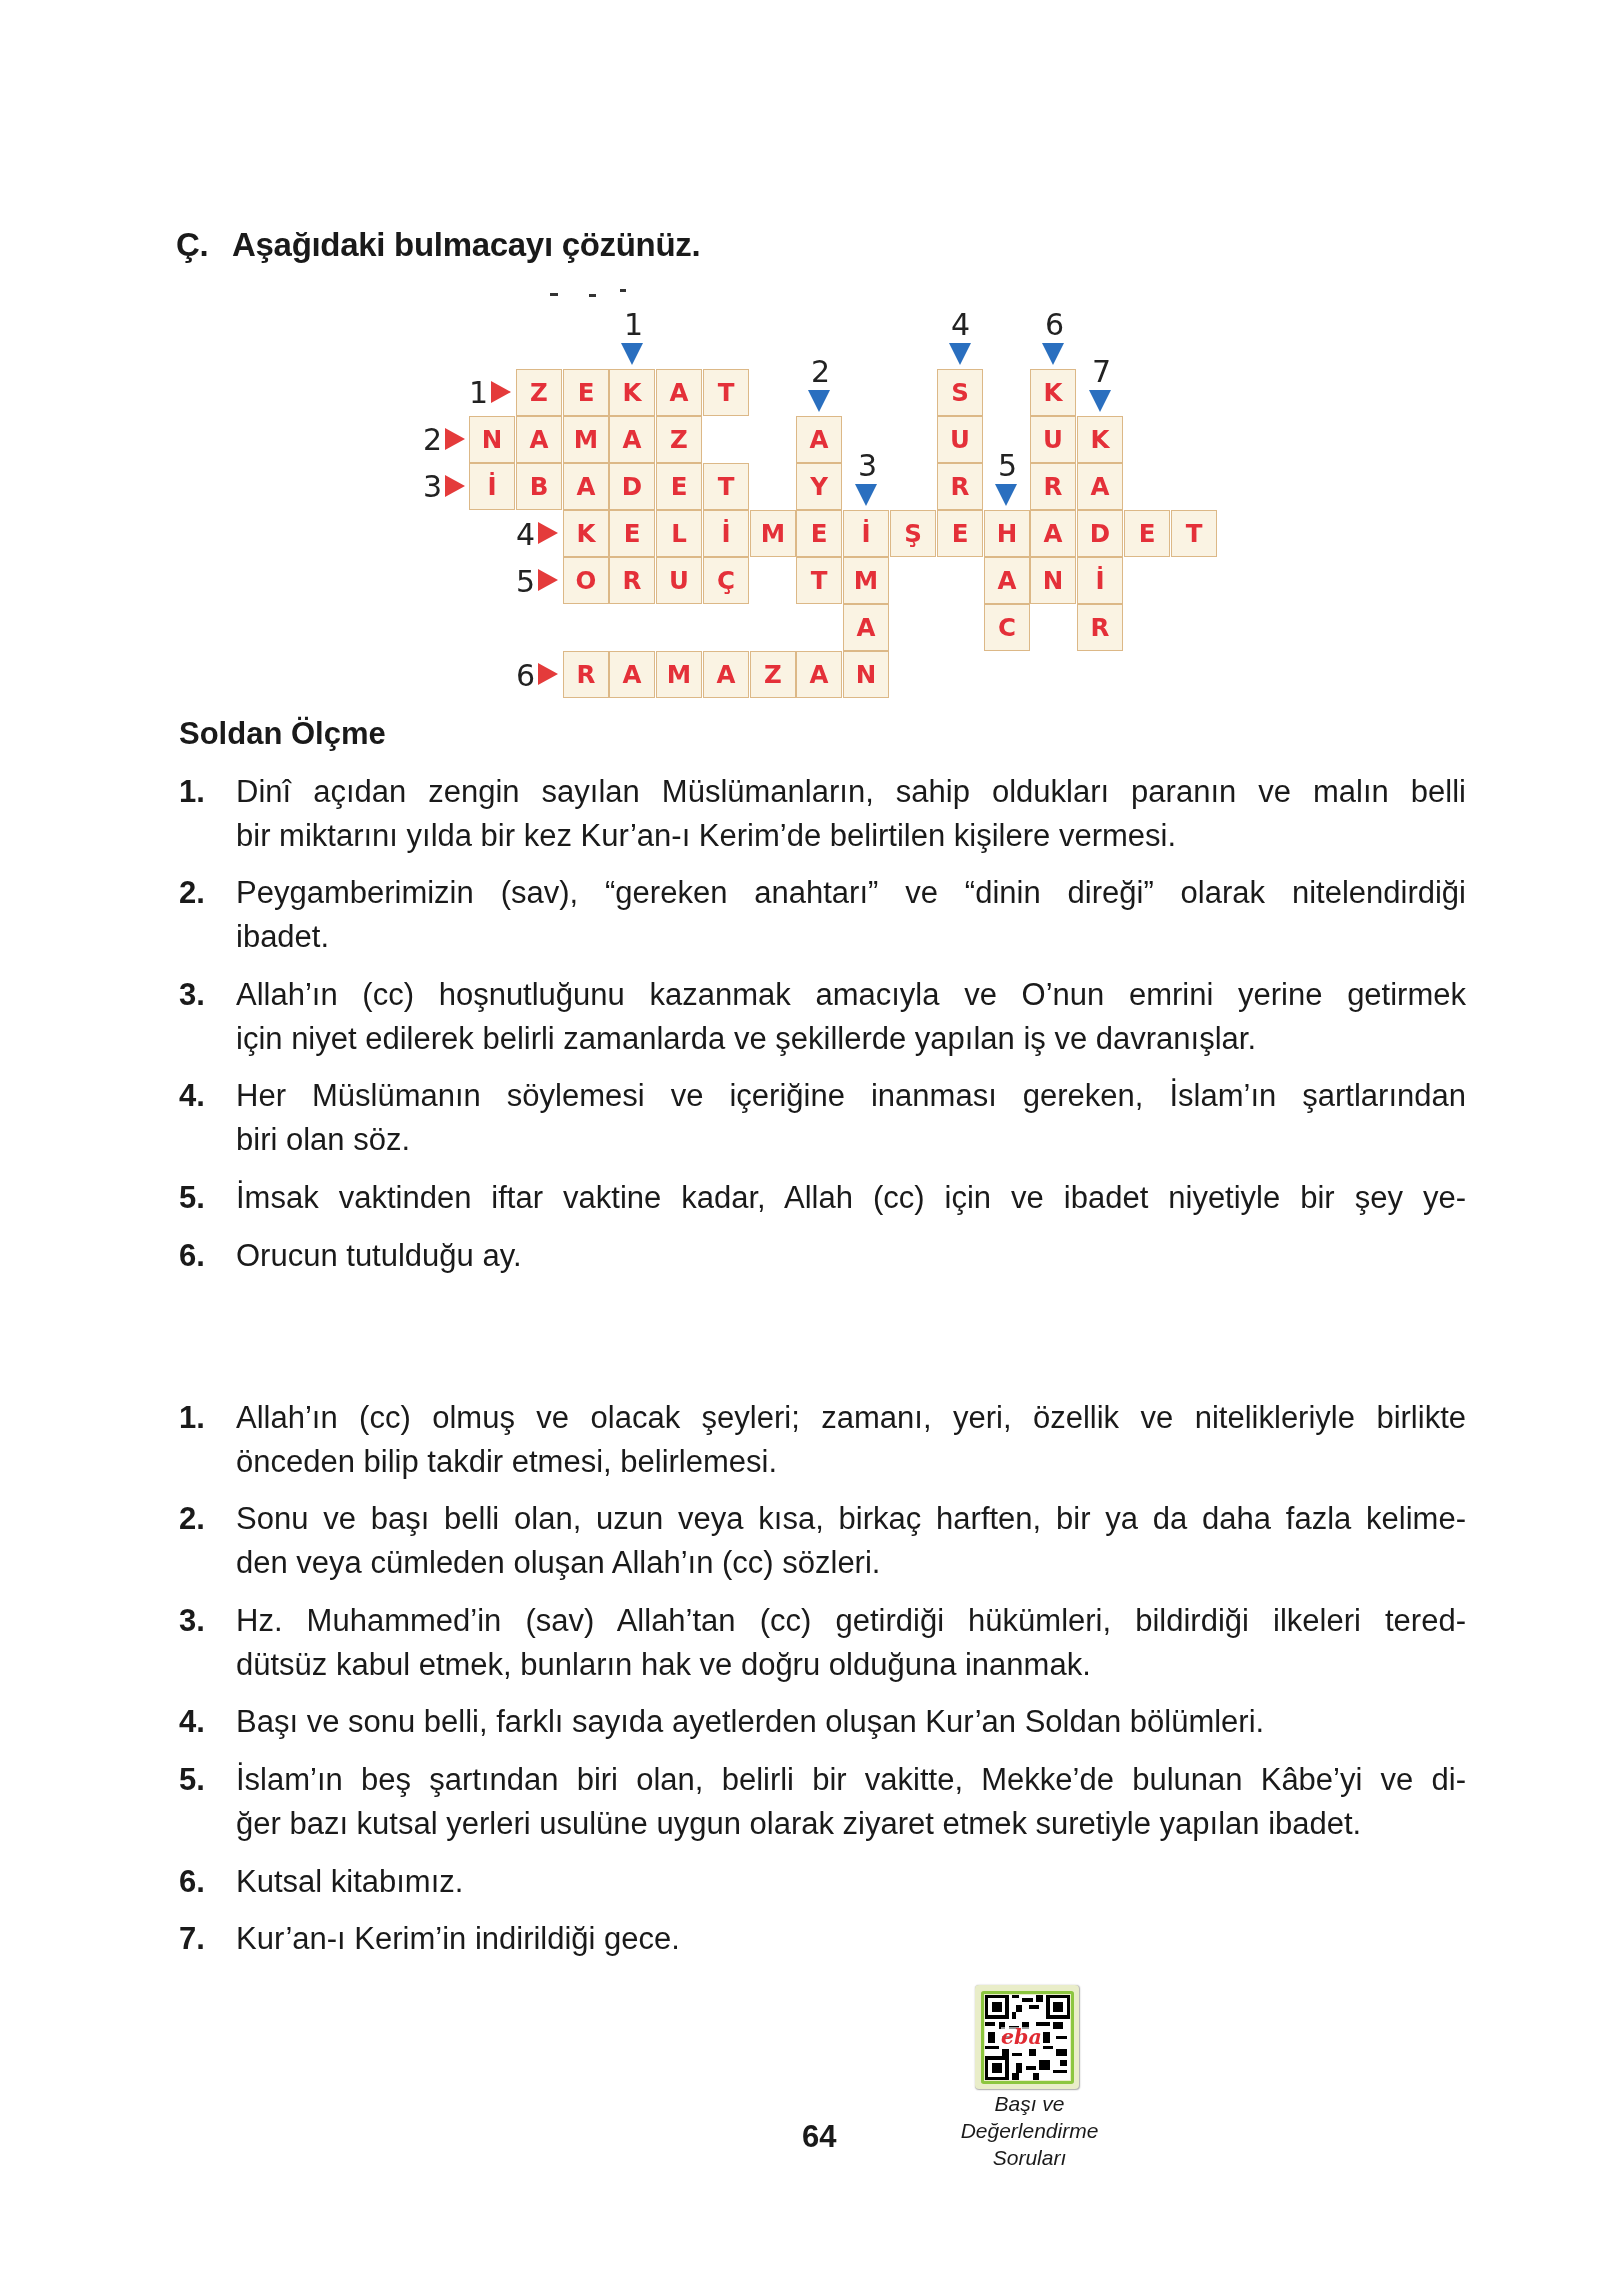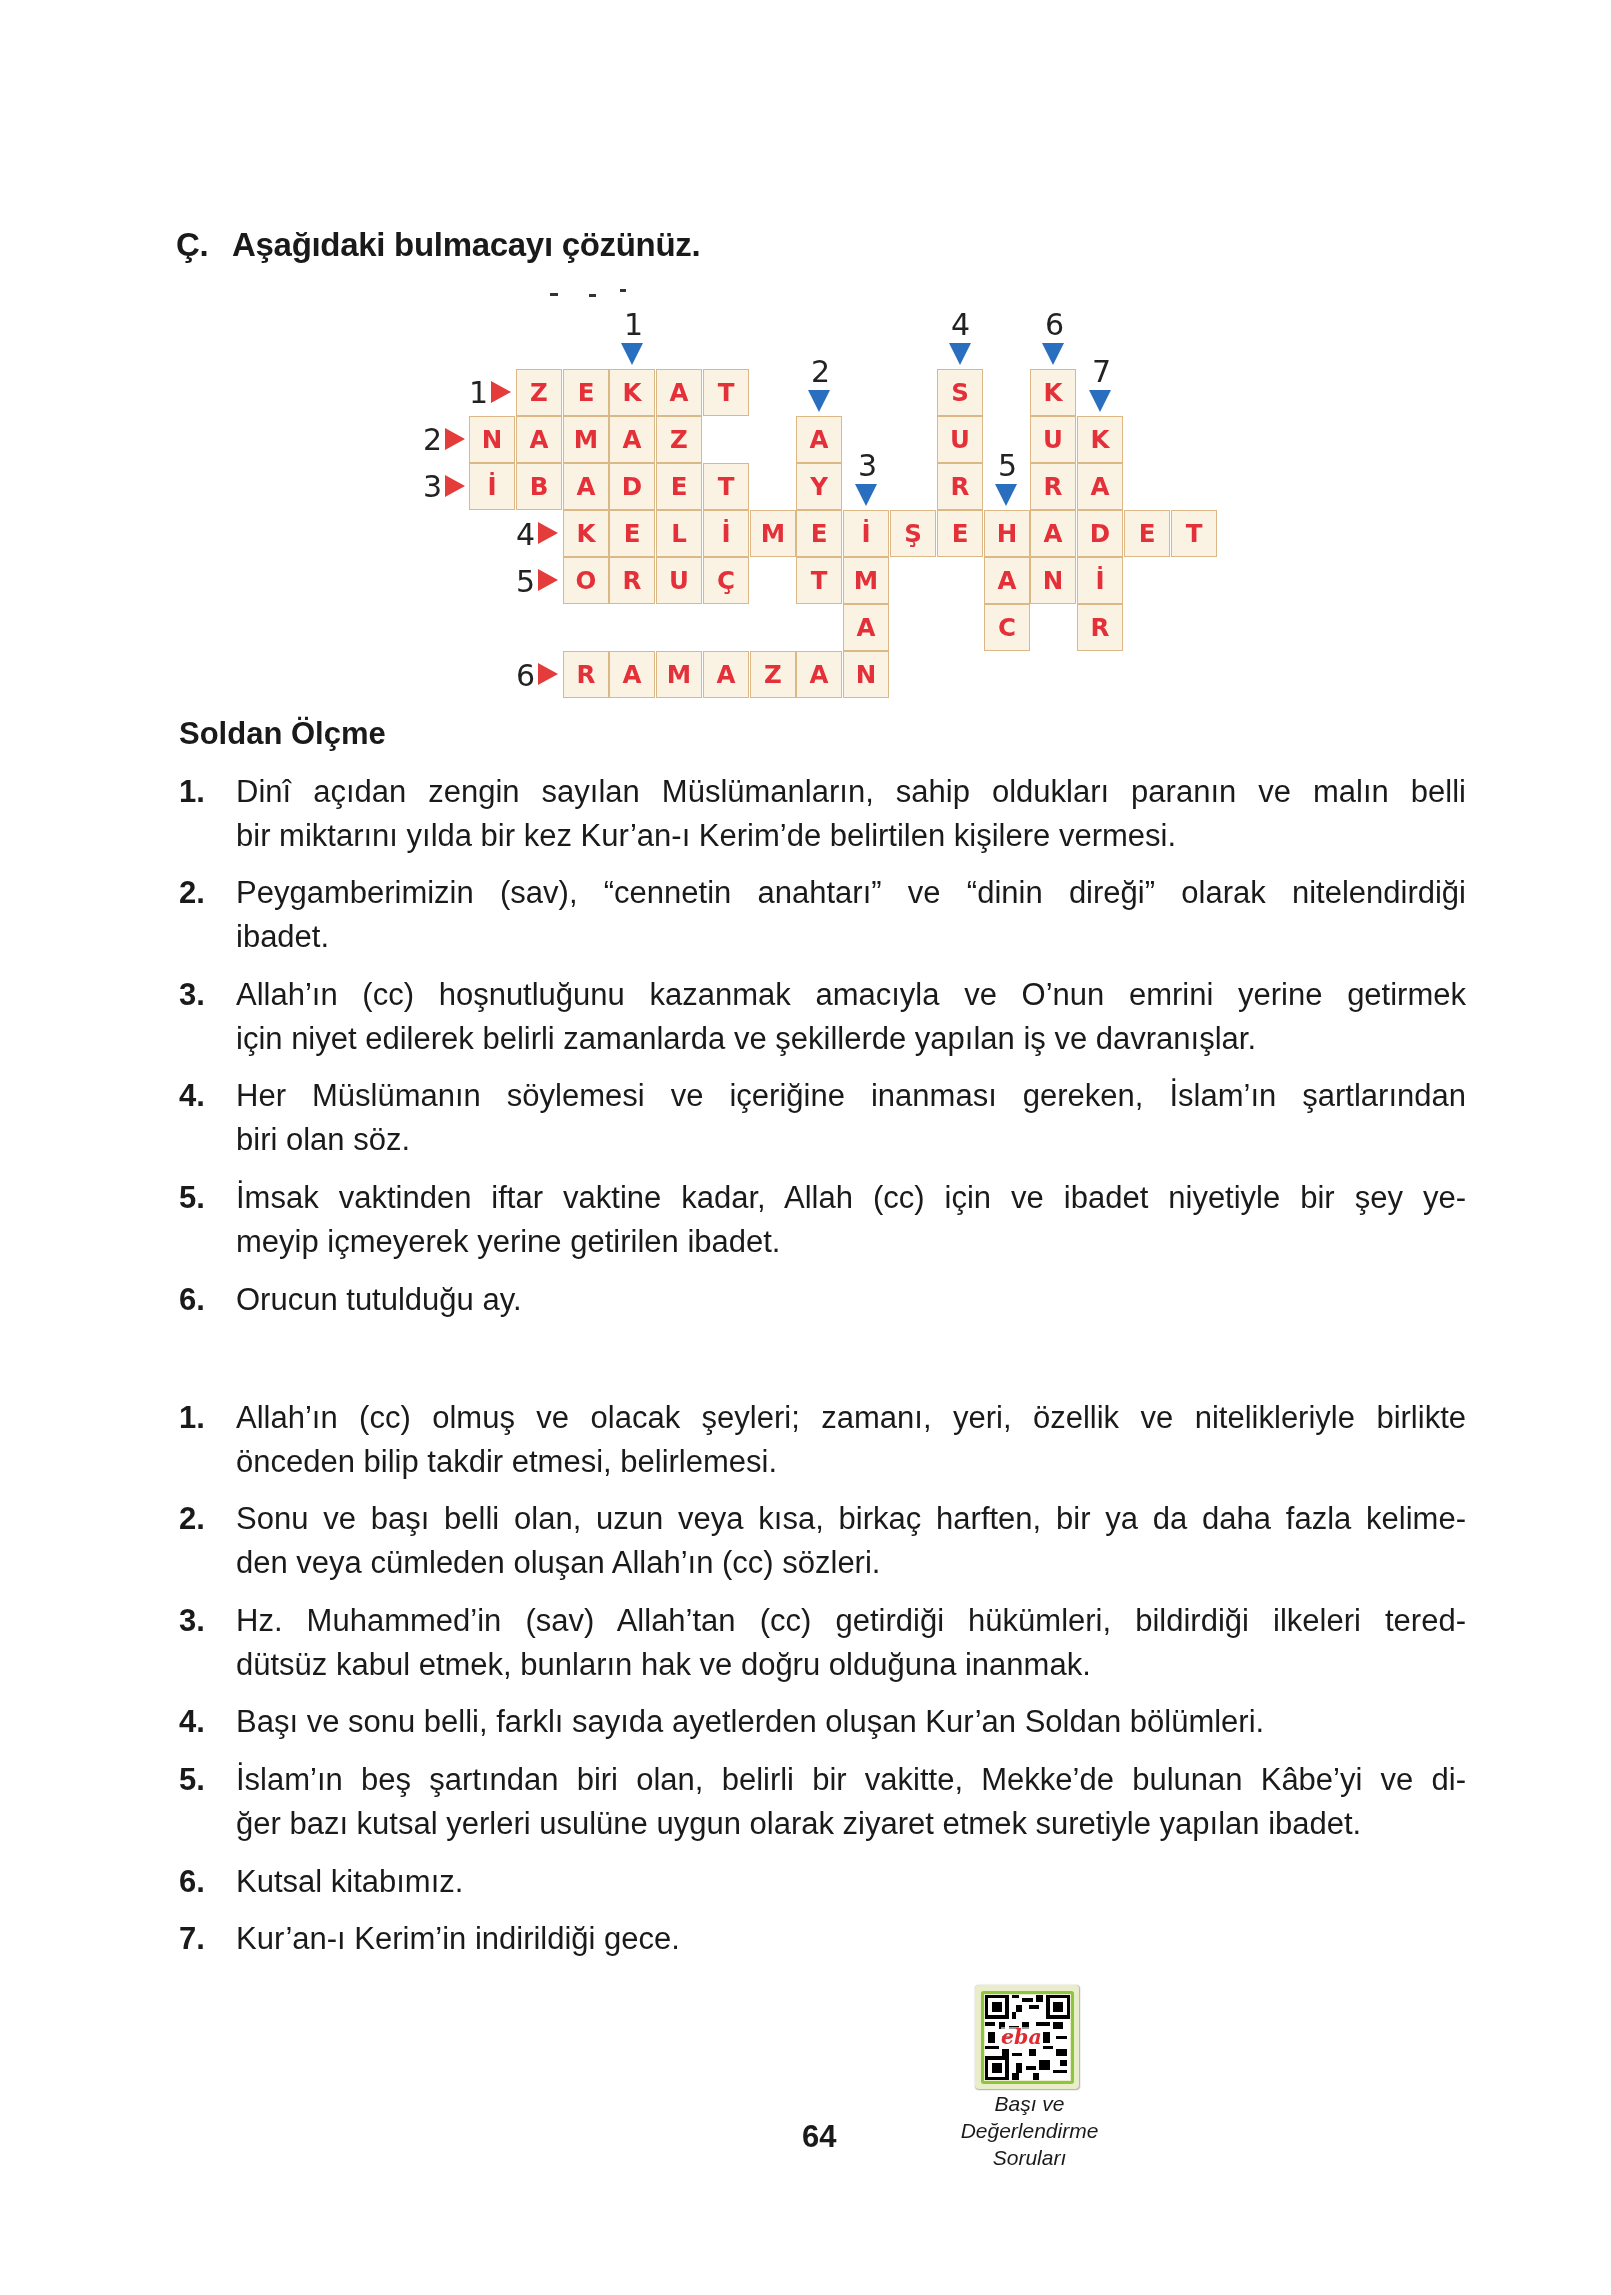--- a/index.html
+++ b/index.html
@@ -158,21 +158,21 @@
       <li class="item">
         <span class="num">1.</span>
         <span class="txt">
           <span class="j">Dinî açıdan zengin sayılan Müslümanların, sahip oldukları paranın ve malın belli</span>
           <span>bir miktarını yılda bir kez Kur’an-ı Kerim’de belirtilen kişilere vermesi.</span>
         </span>
       </li>
       <li class="item">
         <span class="num">2.</span>
         <span class="txt">
-          <span class="j">Peygamberimizin (sav), “cennetin anahtarı” ve “dinin direği” olarak nitelendirdiği</span>
+          <span class="j">Peygamberimizin (sav), “gereken anahtarı” ve “dinin direği” olarak nitelendirdiği</span>
           <span>ibadet.</span>
         </span>
       </li>
       <li class="item">
         <span class="num">3.</span>
         <span class="txt">
           <span class="j">Allah’ın (cc) hoşnutluğunu kazanmak amacıyla ve O’nun emrini yerine getirmek</span>
           <span>için niyet edilerek belirli zamanlarda ve şekillerde yapılan iş ve davranışlar.</span>
         </span>
       </li>
@@ -180,21 +180,20 @@
         <span class="num">4.</span>
         <span class="txt">
           <span class="j">Her Müslümanın söylemesi ve içeriğine inanması gereken, İslam’ın şartlarından</span>
           <span>biri olan söz.</span>
         </span>
       </li>
       <li class="item">
         <span class="num">5.</span>
         <span class="txt">
           <span class="j">İmsak vaktinden iftar vaktine kadar, Allah (cc) için ve ibadet niyetiyle bir şey ye-</span>
-          <span>meyip içmeyerek yerine getirilen ibadet.</span>
         </span>
       </li>
       <li class="item">
         <span class="num">6.</span>
         <span class="txt">
           <span>Orucun tutulduğu ay.</span>
         </span>
       </li>
     </ul>
 </div>

